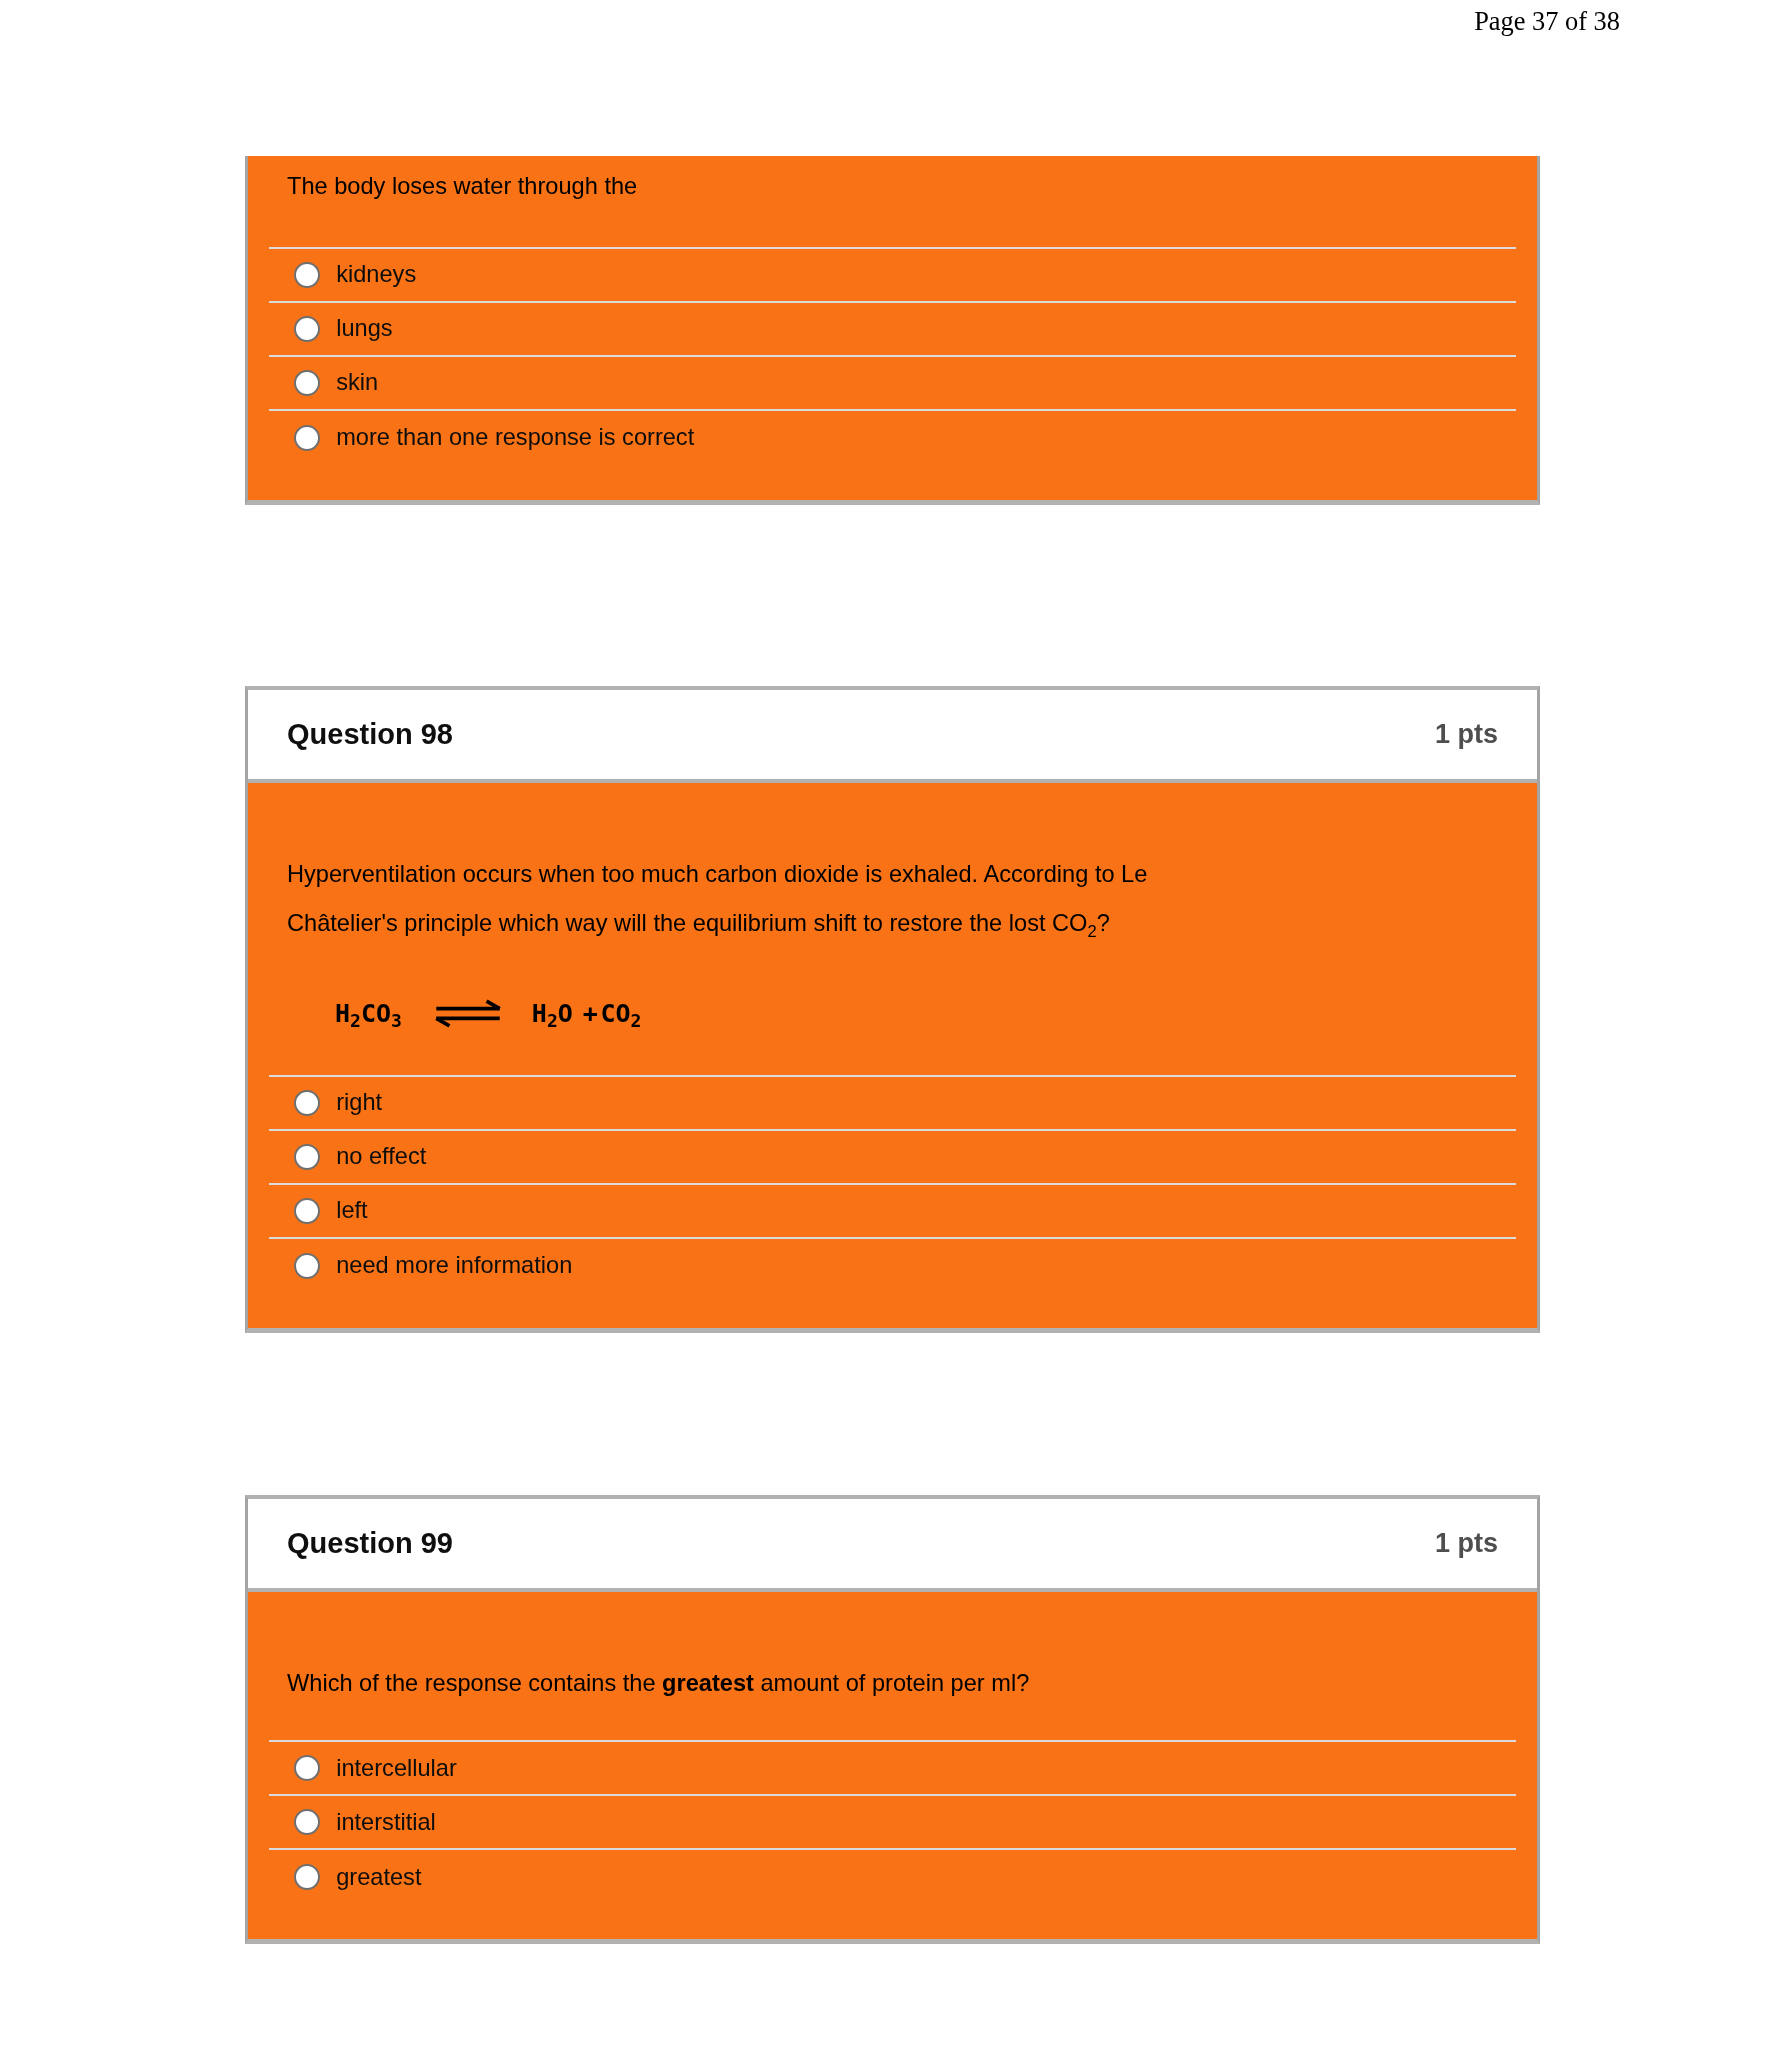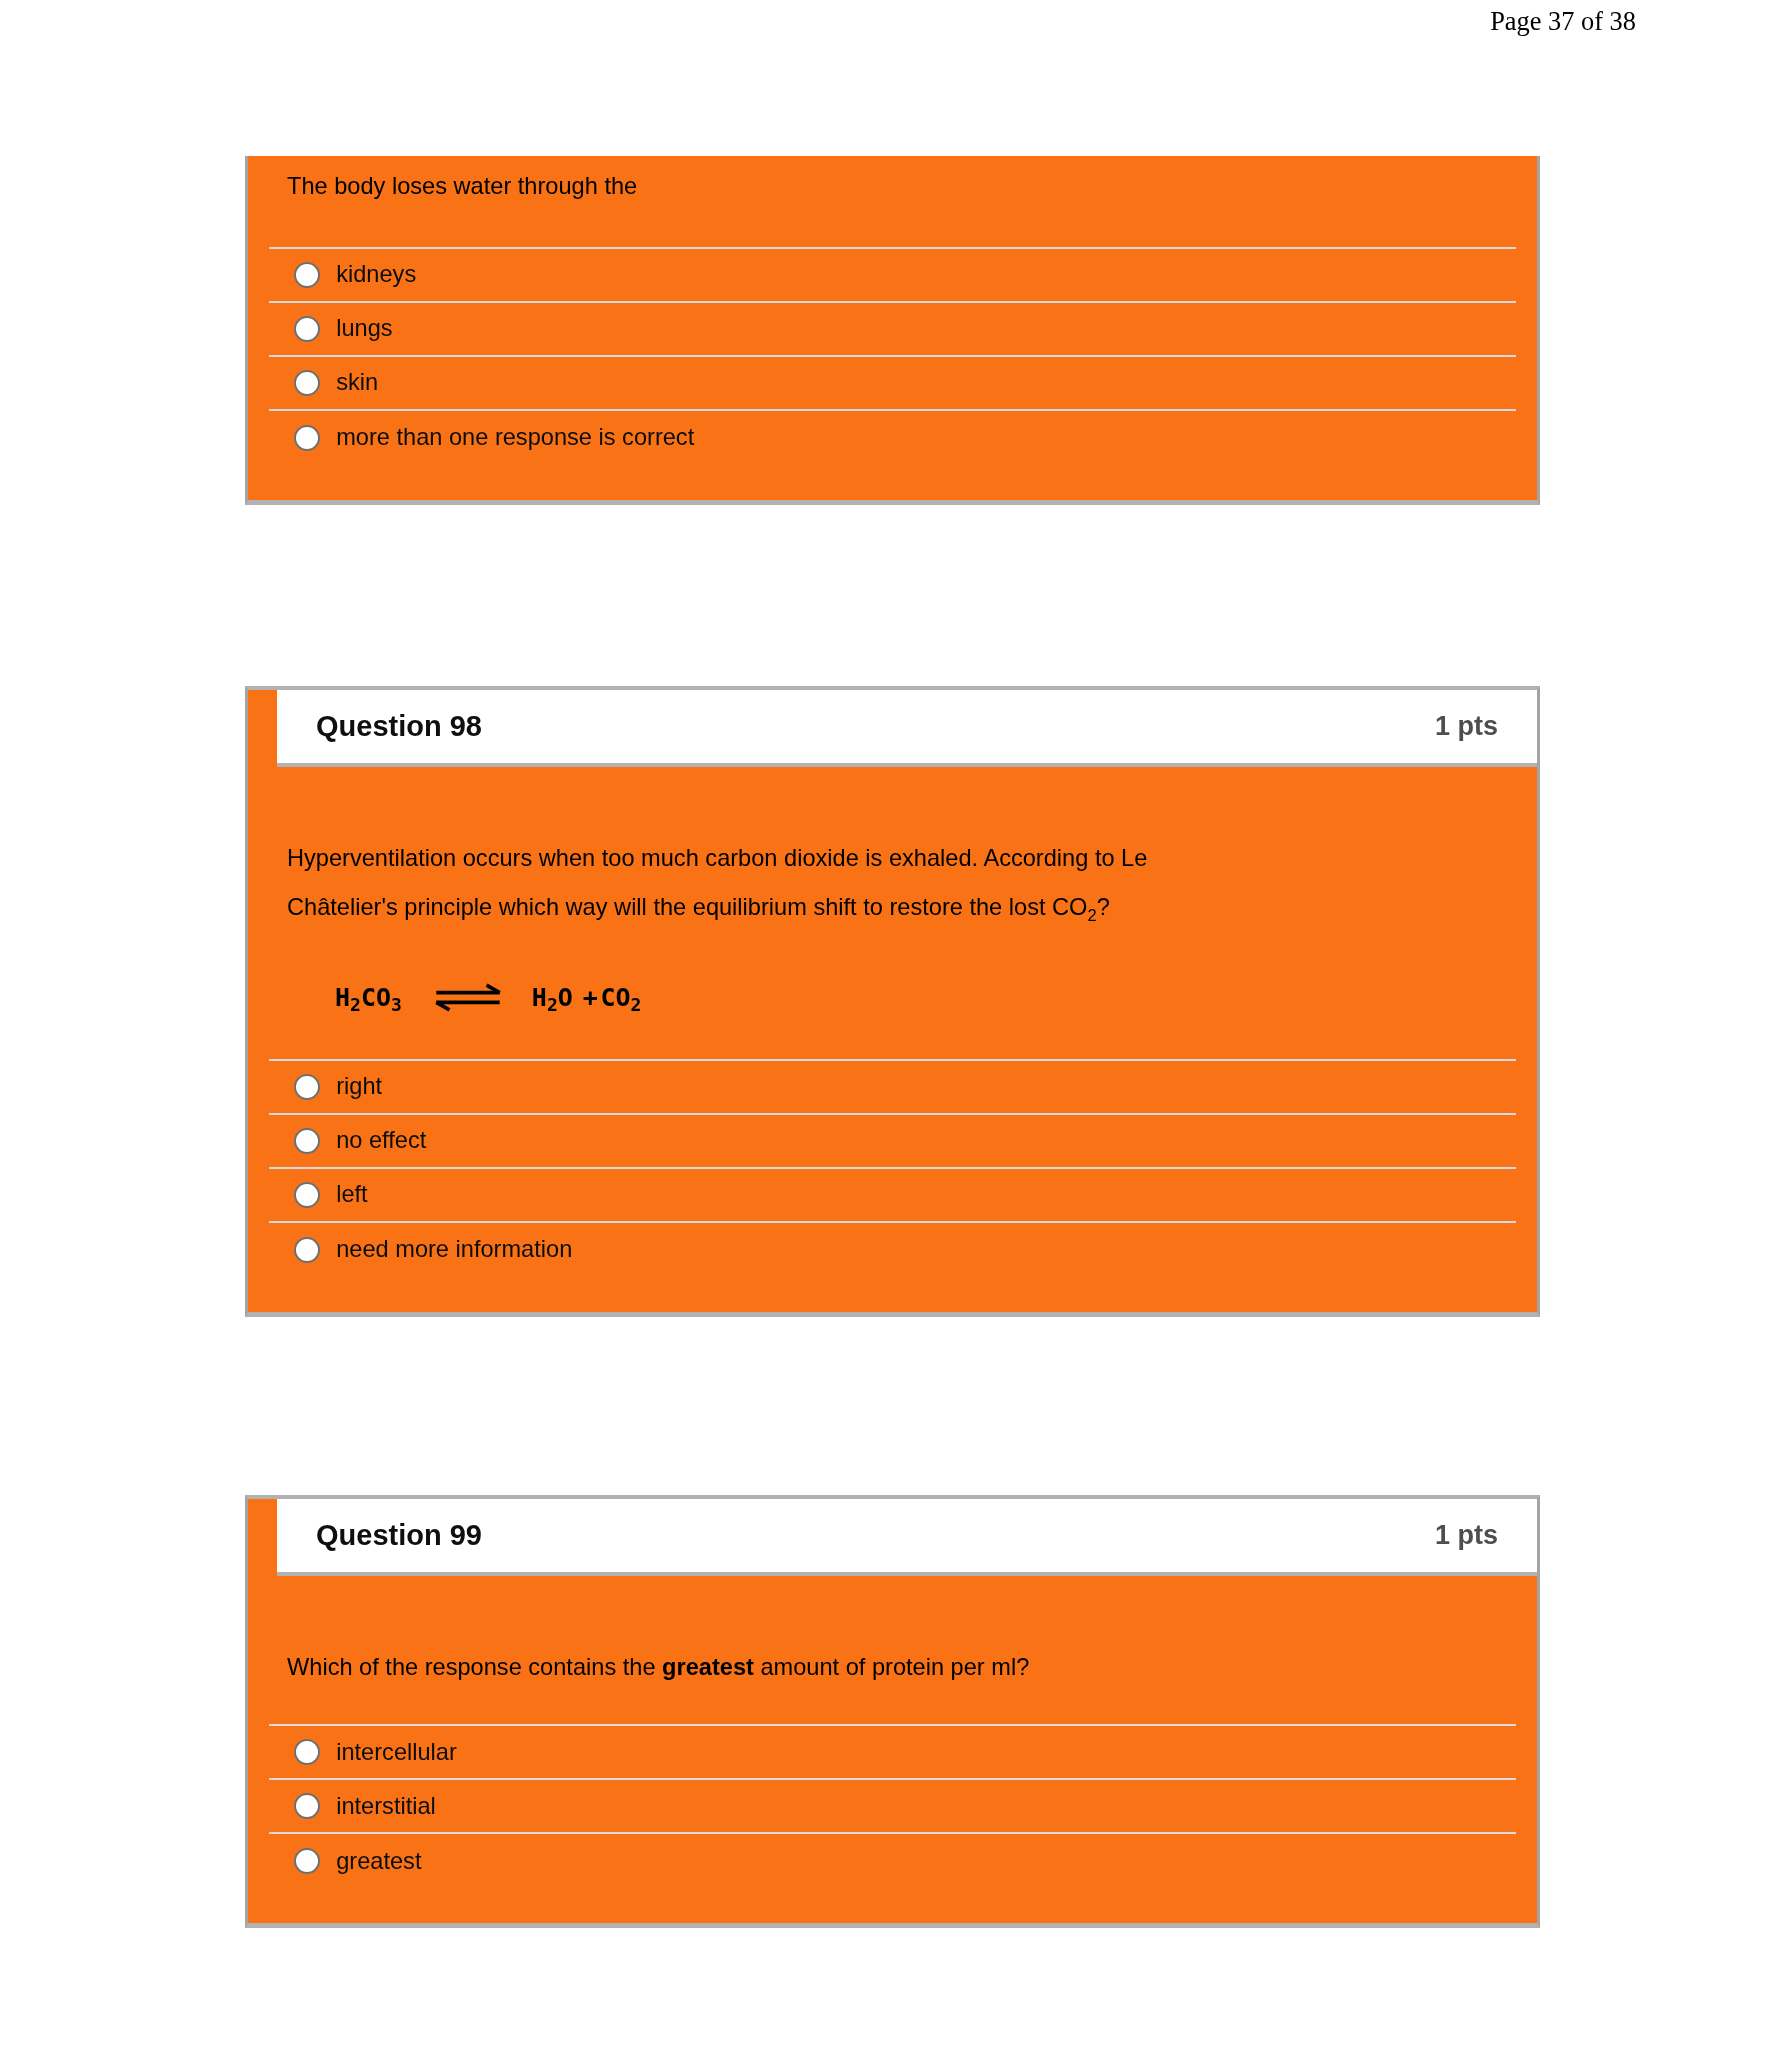--- a/index.html
+++ b/index.html
@@ -5,42 +5,41 @@
   * { margin:0; padding:0; box-sizing:border-box; }
   html,body { background:#ffffff; }
   body {
     width:1784px; height:2309px;
     position:relative; overflow:hidden;
     font-family:"Liberation Sans", sans-serif;
     color:#000;
   }
 
   .page-number {
-    position:absolute; top:5.8px; right:148px;
+    position:absolute; top:5.8px; right:164px;
     font-family:"Liberation Serif", serif;
     font-size:26.4px; color:#000;
   }
 
   .qbox {
     position:absolute; left:245px; width:1295px;
     background:#f97316;
     border-left:3.3px solid #a4a4a4;
     border-right:3.3px solid #a4a4a4;
     border-top:4.1px solid #b2b2b2;
     border-bottom:5.8px solid #b2b2b2;
   }
   .qbox.clipped-top { border-top:none; }
 
   .qheader {
-    height:77px;
+    height:93px;
     display:flex; align-items:center; justify-content:space-between;
     padding:0 39px;
     background:#fff;
     border-bottom:4.1px solid #b2b2b2;
-    margin-left:29px;
   }
   .qtitle { font-size:29px; font-weight:bold; color:#0f0f0f; }
   .qpts   { font-size:27px; font-weight:bold; color:#4e4e4e; }
 
   .qtext {
     padding:67px 39px 0 39px;
     font-size:23.6px; line-height:49px; color:#000;
   }
   .qbox.clipped-top .qtext { padding-top:5.8px; }
   .qtext .bold { font-weight:bold; }

